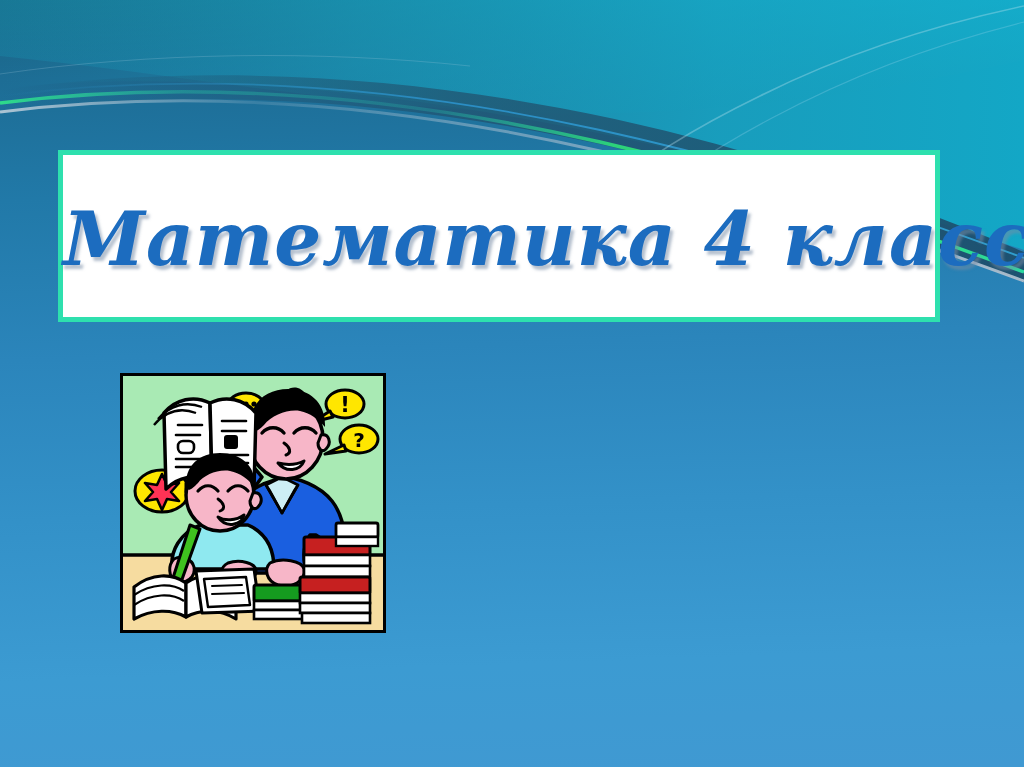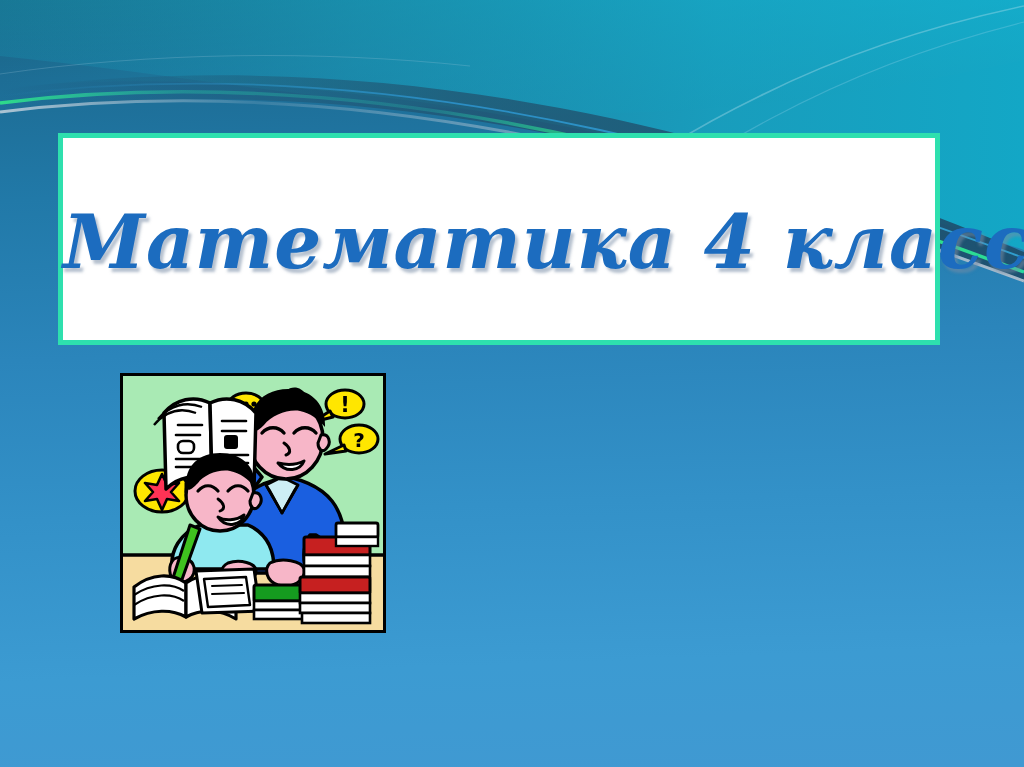--- a/index.html
+++ b/index.html
@@ -25,23 +25,23 @@
     inset: 0;
     width: 1024px;
     height: 767px;
     pointer-events: none;
   }
 
   
   #title-box {
     position: absolute;
     left: 58px;
-    top: 133px;
+    top: 150px;
     width: 882px;
-    height: 212px;
+    height: 172px;
     background: #ffffff;
     border: 5px solid #2ee0ae;
     box-sizing: border-box;
   }
   #title-text {
     position: absolute;
     left: 0;
     right: 0;
     top: 50%;
     transform: translateY(-50%);

